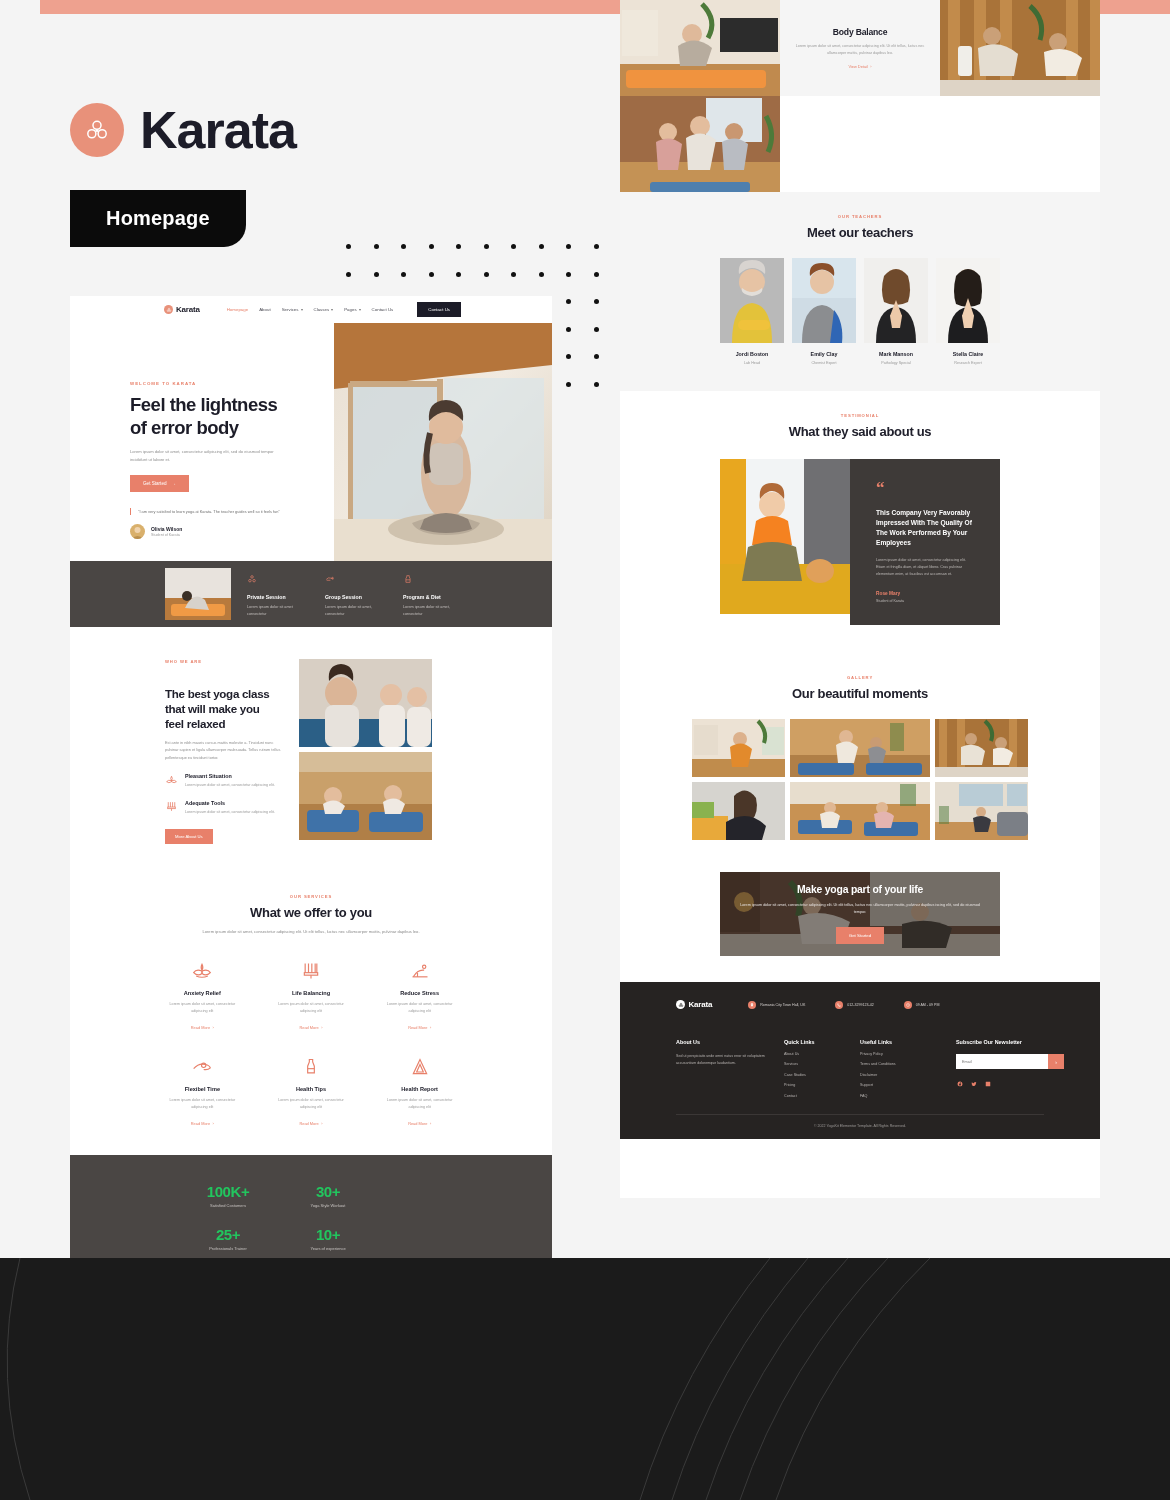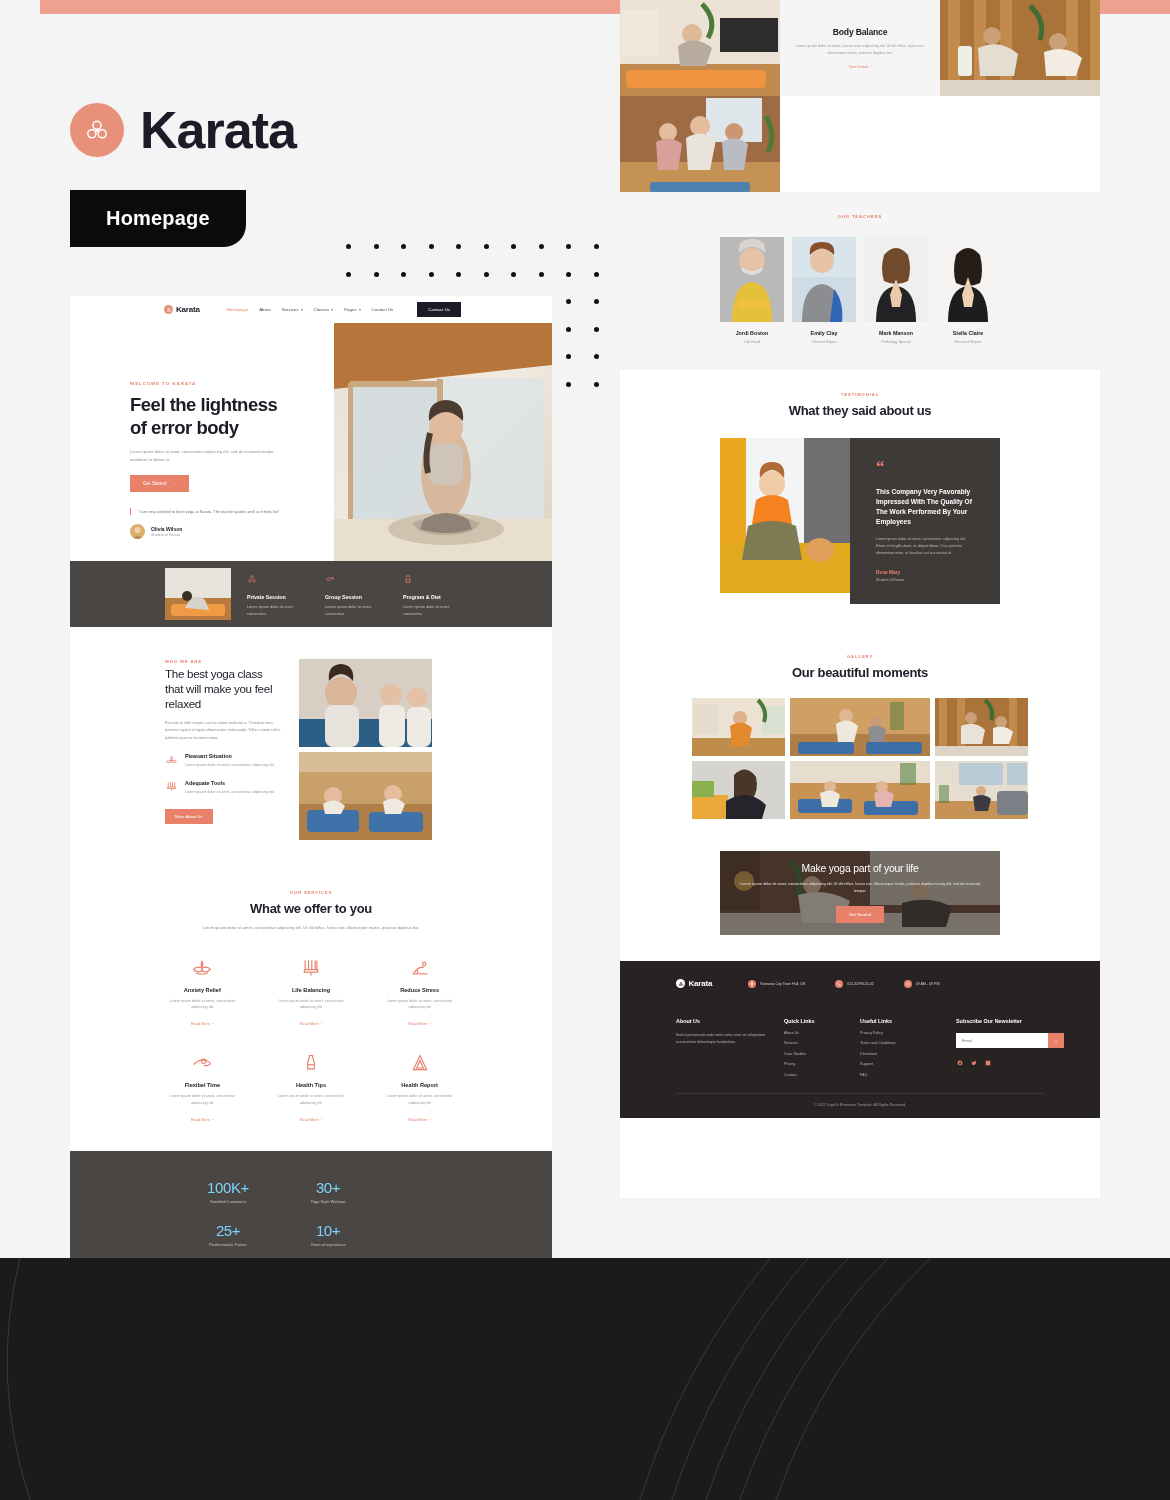--- a/index.html
+++ b/index.html
@@ -67,21 +67,21 @@
   .band { background:#4a4644; height:66px; display:flex; align-items:center; padding-left:95px; gap:0; }
   .band-img { width:66px; height:52px; overflow:hidden; flex:none; }
   .band-items { display:flex; gap:0; margin-left:16px; }
   .band-item { width:78px; }
   .band-item .ti { font-size:5.2px; font-weight:700; color:#fff; margin-top:6px; }
   .band-item .tx { font-size:3.8px; color:#c3bfbd; line-height:1.8; margin-top:3.5px; width:58px; }
 
   
   .who { padding:32px 0 28px 95px; display:flex; gap:18px; background:#fff; }
   .who-l { width:116px; }
-  .who-h { font-size:11.6px; font-weight:400; color:#20202c; line-height:1.3; margin-top:2px; letter-spacing:-.3px; }
+  .who-h { font-size:11.6px; font-weight:700; color:#20202c; line-height:1.3; margin-top:22px; letter-spacing:-.3px; }
   .who-p { font-size:3.85px; color:#8e8e8e; line-height:1.9; margin-top:9px; }
   .feat { display:flex; gap:7px; margin-top:11px; }
   .feat .ic { width:13px; height:13px; flex:none; }
   .feat .ti { font-size:5.4px; font-weight:700; color:#20202c; }
   .feat .tx { font-size:3.7px; color:#979797; line-height:1.85; margin-top:3px; }
   .btn-coral.sm { font-size:4.2px; padding:5px 10px; margin-top:13px; }
   .who-r { display:flex; flex-direction:column; gap:5px; }
   .who-r .im { width:133px; height:88px; overflow:hidden; }
 
   
@@ -93,21 +93,21 @@
   .svc .tx { font-size:3.7px; color:#9a9a9a; line-height:1.85; margin-top:5px; padding:0 14px; }
   .readmore { font-size:3.9px; color:#e8806a; margin-top:7px; display:inline-flex; gap:2.5px; align-items:center; }
 
   
   .stats { background:#4a4644; padding:24px 0 26px 95px; display:flex; }
   .stats-l { width:138px; }
   .stats-h { font-size:11.2px; font-weight:700; color:#fff; line-height:1.32; margin-top:7px; letter-spacing:-.3px; }
   .stats-p { font-size:3.8px; color:#c7c3c1; line-height:1.85; margin-top:8px; width:122px; }
   .stats-grid { display:grid; grid-template-columns:repeat(2,78px); row-gap:18px; column-gap:22px; margin-left:24px; margin-top:4px; }
   .stat { text-align:center; }
-  .stat .v { font-size:15px; font-weight:400; color:#7dd3fc; letter-spacing:-.4px; }
+  .stat .v { font-size:15px; font-weight:700; color:#22c55e; letter-spacing:-.4px; }
   .stat .l { font-size:4px; color:#c7c3c1; margin-top:3px; }
 
   
   .clshead { background:#fff; padding:30px 0 26px 95px; display:flex; align-items:flex-start; }
   .clshead .h { font-size:11.4px; font-weight:700; color:#20202c; margin-top:6px; letter-spacing:-.3px; }
   .clshead .p { font-size:3.85px; color:#8e8e8e; line-height:1.9; margin-top:8px; width:182px; }
   .btn-outline { background:#e8806a; color:#fff; font-size:4.3px; padding:6px 12px; margin-left:34px; margin-top:14px; white-space:nowrap; }
 
   
   .cls-grid { display:grid; grid-template-columns:repeat(3,1fr); }
@@ -138,21 +138,21 @@
 
   
   .gallery { background:#fff; padding:22px 0 26px; }
   .ggrid { display:grid; grid-template-columns:93px 140px 93px; grid-auto-rows:58px; gap:5px; justify-content:center; margin-top:18px; }
   .ggrid .gi { overflow:hidden; background:#ddd; }
 
   
   .cta-wrap { background:#fff; padding:6px 0 26px; }
   .cta { position:relative; margin:0 100px; height:84px; overflow:hidden; display:flex; flex-direction:column; align-items:center; justify-content:center; }
   .cta-ov { position:absolute; inset:0; background:rgba(40,34,30,.55); }
-  .cta .h { position:relative; font-size:10.4px; font-weight:400; color:#fff; letter-spacing:-.2px; }
+  .cta .h { position:relative; font-size:10.4px; font-weight:700; color:#fff; letter-spacing:-.2px; }
   .cta .p { position:relative; font-size:3.8px; color:#e6e2e0; line-height:1.9; margin-top:7px; text-align:center; width:250px; }
   .cta .b { position:relative; background:#e8806a; color:#fff; font-size:4.4px; padding:6px 13px; margin-top:11px; }
 
   
   .footer { background:#262322; padding:18px 56px 0; }
   .f-top { display:flex; align-items:center; border-bottom:0px; padding-bottom:14px; }
   .f-logo { display:flex; align-items:center; gap:3.5px; }
   .f-logo .m { width:9px; height:9px; border-radius:50%; background:#fff; display:flex; align-items:center; justify-content:center; }
   .f-logo .t { font-size:8px; font-weight:700; color:#fff; letter-spacing:-.2px; }
   .f-contacts { display:flex; gap:30px; margin-left:36px; }
@@ -682,20 +682,21 @@
             <path d="M66 42 q16 -10 30 2 l-6 30 h-22Z" fill="#e8e3db"></path>
           <circle cx="114" cy="36" r="9" fill="#c99771"></circle>
             <path d="M102 46 q14 -8 26 2 l-4 26 h-20Z" fill="#b9bcc2"></path>
           <path d="M146 20 q10 18 2 36" stroke="#4d7a3a" stroke-width="5" fill="none"></path>
         </svg>
       </div>
     </div>
 
     <div class="teachers">
       <div class="eyebrow">OUR TEACHERS</div>
+      <div class="h-sec" style="margin-top:6px">Meet our teachers</div>
       <div class="tgrid">
         <div class="tcard">
           <div class="ph">
             <svg class="imgfill" viewBox="0 0 68 85" preserveAspectRatio="xMidYMid slice">
               <rect width="68" height="85" fill="#b9b9b9"></rect>
                 <circle cx="34" cy="24" r="13" fill="#e6c3a4"></circle>
               <path d="M21 16 q13 -12 26 0 q2 -14 -13 -14 q-15 0 -13 14Z" fill="#d8d4d0"></path>
               <path d="M24 30 q10 8 20 0 q2 6 -10 8 q-12 -2 -10 -8Z" fill="#e2ded9"></path>
               <path d="M14 85 q0 -38 20 -40 q20 2 20 40Z" fill="#e3c23a"></path>
               <rect x="20" y="62" width="32" height="10" rx="5" fill="#f0c23b"></rect>

